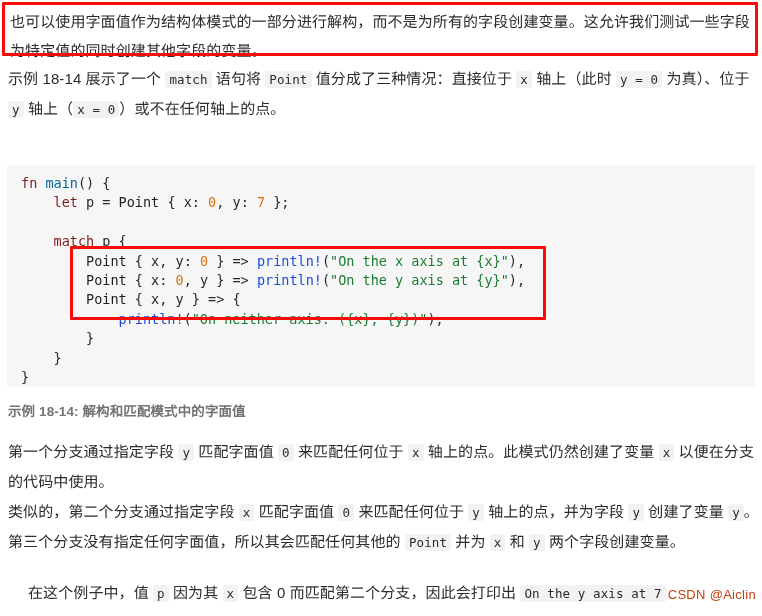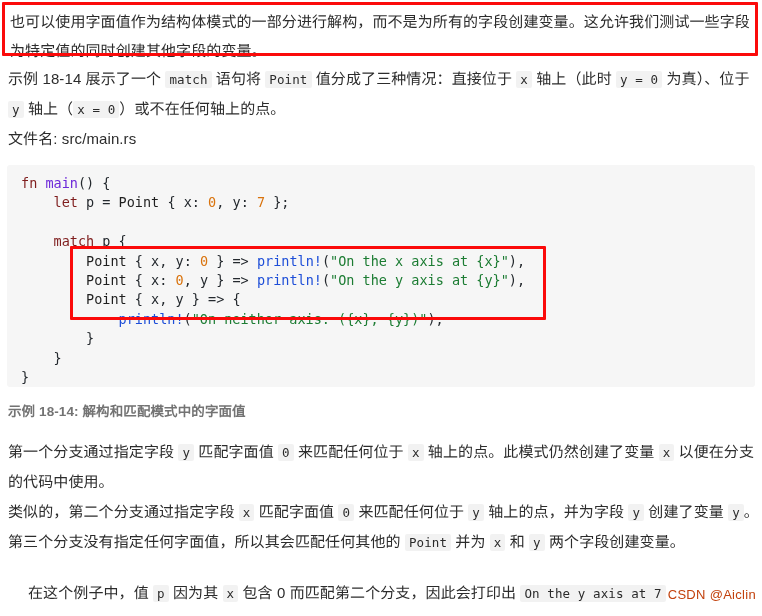--- a/index.html
+++ b/index.html
@@ -115,21 +115,21 @@
     margin: 0;
     padding: 0 14px;
     font-family: "DejaVu Sans Mono", "Liberation Mono", monospace;
     font-size: 13.5px;
     line-height: 19.4px;
     color: #24292e;
     white-space: pre;
     tab-size: 4;
   }
   .k  { color: #7f1d1d; }        
-  .fnname { color: #6d28d9; }    
+  .fnname { color: #0369a1; }    
   .ty { color: #1f1f1f; }        
   .num{ color: #d9730d; }        
   .mac{ color: #1d4ed8; }        
   .str{ color: #1c7c33; }        
   .pl { color: #24292e; }        
   .pu { color: #24292e; }        
 
   
   #caption {
     position: absolute;
@@ -161,23 +161,20 @@
 
   <div class="para" id="para-intro">
     <span>也可以使用字面值作为结构体模式的一部分进行解构，而不是为所有的字段创建变量。这允许我们测试一些字段为特定值的同时创建其他字段的变量。</span>
   </div>
   <div class="redbox" id="redbox-top"></div>
 
   <div class="para" id="para-example">
     <span>示例 18-14 展示了一个 </span><code class="inline">match</code><span> 语句将 </span><code class="inline">Point</code><span> 值分成了三种情况：直接位于 </span><code class="inline">x</code><span> 轴上（此时 </span><code class="inline">y = 0</code><span> 为真）、位于 </span><code class="inline">y</code><span> 轴上（</span><code class="inline">x = 0</code><span>）或不在任何轴上的点。</span>
   </div>
 
-  <div class="para" id="para-filename">
-    <span>文件名: </span><span>src/main.rs</span>
-  </div>
 
   <div id="code-block">
 <pre><span class="k">fn</span> <span class="fnname">main</span><span class="pu">() {</span>
     <span class="k">let</span> <span class="pl">p</span> <span class="pu">=</span> <span class="ty">Point</span> <span class="pu">{</span> <span class="pl">x</span><span class="pu">:</span> <span class="num">0</span><span class="pu">,</span> <span class="pl">y</span><span class="pu">:</span> <span class="num">7</span> <span class="pu">};</span>
 
     <span class="k">match</span> <span class="pl">p</span> <span class="pu">{</span>
         <span class="ty">Point</span> <span class="pu">{</span> <span class="pl">x</span><span class="pu">,</span> <span class="pl">y</span><span class="pu">:</span> <span class="num">0</span> <span class="pu">} =&gt;</span> <span class="mac">println!</span><span class="pu">(</span><span class="str">"On the x axis at {x}"</span><span class="pu">),</span>
         <span class="ty">Point</span> <span class="pu">{</span> <span class="pl">x</span><span class="pu">:</span> <span class="num">0</span><span class="pu">,</span> <span class="pl">y</span> <span class="pu">} =&gt;</span> <span class="mac">println!</span><span class="pu">(</span><span class="str">"On the y axis at {y}"</span><span class="pu">),</span>
         <span class="ty">Point</span> <span class="pu">{</span> <span class="pl">x</span><span class="pu">,</span> <span class="pl">y</span> <span class="pu">} =&gt; {</span>
             <span class="mac">println!</span><span class="pu">(</span><span class="str">"On neither axis: ({x}, {y})"</span><span class="pu">);</span>

